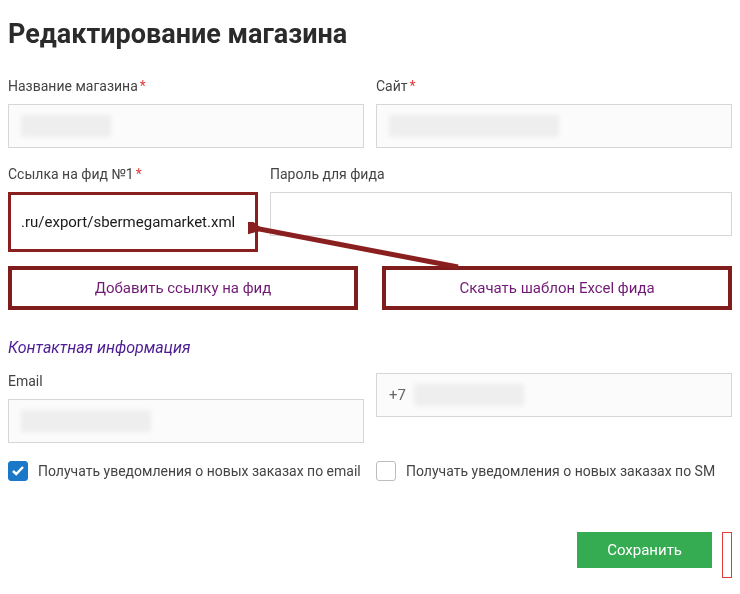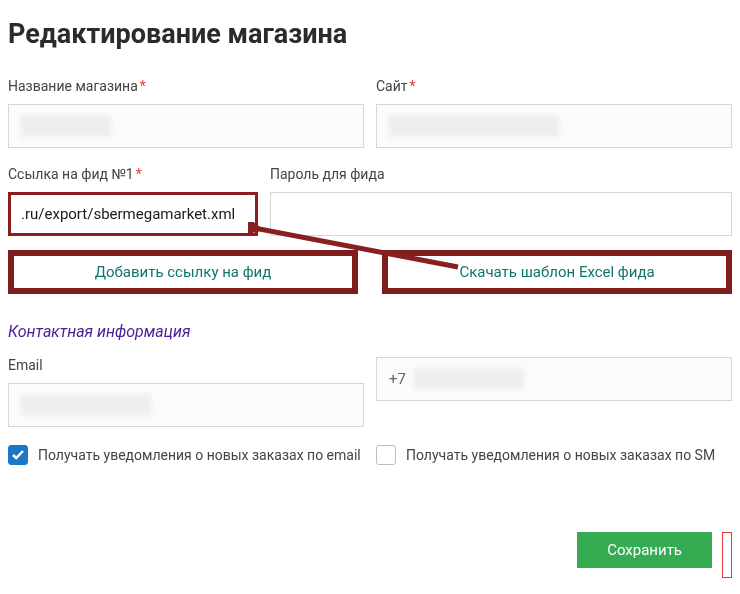--- a/index.html
+++ b/index.html
@@ -52,34 +52,34 @@
   .input.readonly { background: #fbfbfb; }
   .blur-strip {
     display: inline-block;
     height: 22px;
     background: #eee;
     border-radius: 2px;
     filter: blur(2px);
   }
   .feed-url-box {
     border: 3px solid #8a1f1f;
-    height: 44px;
+    height: 60px;
     display: flex;
     align-items: center;
     padding: 0 10px;
     font-size: 15px;
     color: #1a1a1a;
     background: #fff;
   }
   .btn-outline {
     flex: 1;
     height: 44px;
-    border: 6px solid #7f1d1d;
-    background: #fff;
-    color: #0f766e;
+    border: 4px solid #7f1d1d;
+    background: #fff;
+    color: #701a75;
     font-size: 15px;
     cursor: pointer;
     font-family: inherit;
   }
   .btn-primary {
     height: 36px;
     padding: 0 30px;
     background: #36ac52;
     border: none;
     color: #fff;

